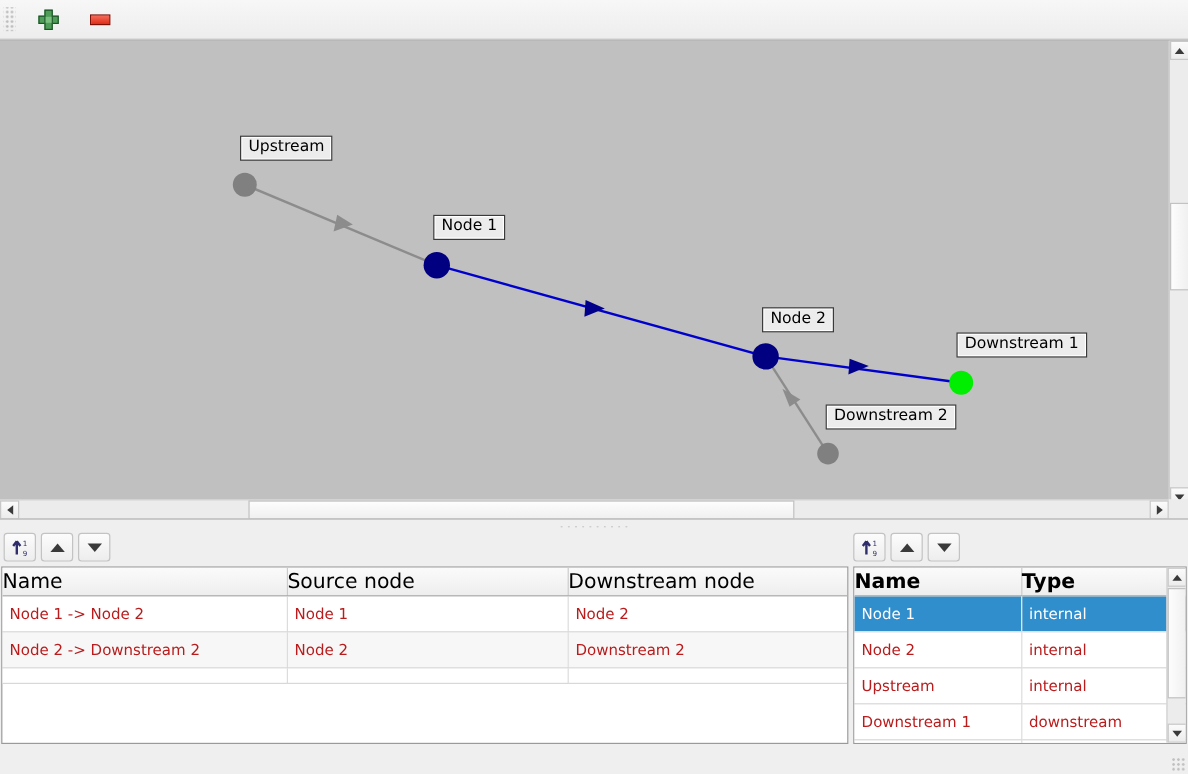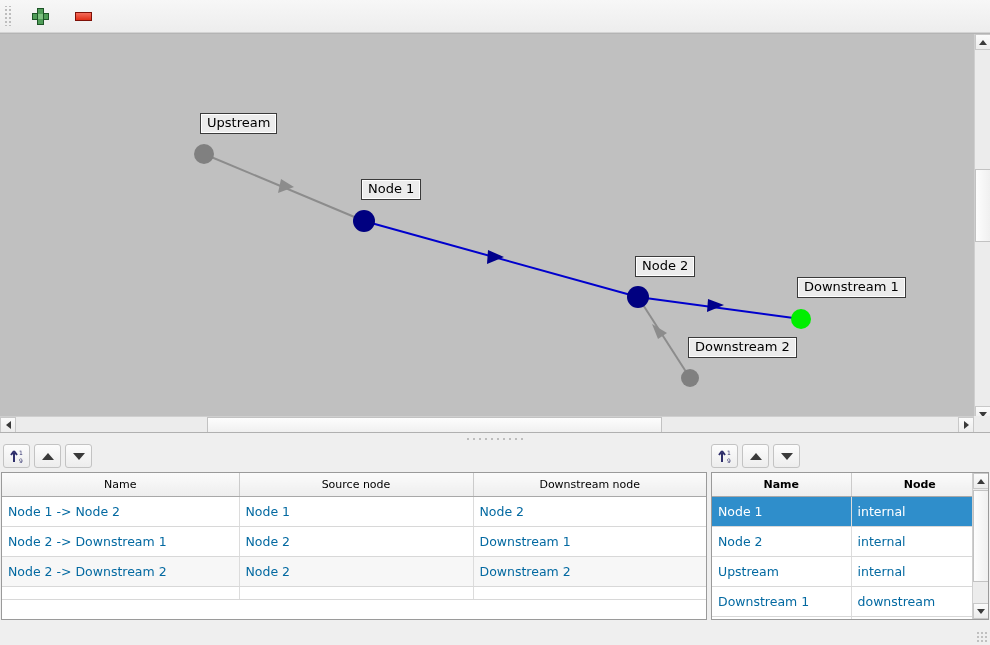--- a/index.html
+++ b/index.html
@@ -127,32 +127,32 @@
   .table-box {
     position: absolute; top: 472px;
     background: #fff; box-sizing: border-box;
     border: 1px solid #9a9a9a;
     overflow: hidden;
   }
   #edges-table { left: 1px; width: 706px; height: 148px; }
   #nodes-table { left: 711px; width: 278px; height: 148px; }
   table { border-collapse: collapse; width: 100%; table-layout: fixed; }
   thead th {
-    height: 23px; font-weight: normal; font-size: 11px;
+    height: 23px; font-weight: normal; font-size: 17px;
     background: linear-gradient(#fbfbfb,#eeeeee);
     border-right: 1px solid #cbcbcb; border-bottom: 1px solid #a8a8a8;
-    text-align: center; color: #000; padding: 0;
+    text-align: left; color: #000; padding: 0;
   }
   #nodes-table thead th { font-weight: bold; }
   thead th:last-child { border-right: none; }
   tbody td {
     height: 29px; padding: 0 6px; font-size: 12.5px;
     border-right: 1px solid #dcdcdc; border-bottom: 1px solid #d8d8d8;
     white-space: nowrap; overflow: hidden; text-overflow: ellipsis;
-    background: #ffffff; color: #0369a1;
+    background: #ffffff; color: #b91c1c;
   }
   tbody td:last-child { border-right: none; }
   tbody tr.alt td { background: #f7f7f7; }
   tbody tr.selected td { background: #2f8ecb; color: #ffffff; }
   tbody tr.empty td { height: 12px; background: #ffffff; }
   #edges-table tbody tr:first-child td { box-shadow: inset 0 0 0 0 transparent; }
   .nodes-scroll {
     position: absolute; right: 0; top: 0; width: 16px; height: 146px;
     background: #ececec; border-left: 1px solid #cfcfcf; box-sizing: border-box;
   }
@@ -293,25 +293,20 @@
           <th>Source node</th>
           <th>Downstream node</th>
         </tr>
       </thead>
       <tbody>
         <tr>
           <td>Node 1 -&gt; Node 2</td>
           <td>Node 1</td>
           <td>Node 2</td>
         </tr>
-        <tr>
-          <td>Node 2 -&gt; Downstream 1</td>
-          <td>Node 2</td>
-          <td>Downstream 1</td>
-        </tr>
         <tr class="alt">
           <td>Node 2 -&gt; Downstream 2</td>
           <td>Node 2</td>
           <td>Downstream 2</td>
         </tr>
         <tr class="empty">
           <td></td>
           <td></td>
           <td></td>
         </tr>
@@ -321,21 +316,21 @@
 
   <div class="table-box" id="nodes-table">
     <table>
       <colgroup>
           <col style="width:131px">
           <col style="width:129px">
         </colgroup>
       <thead>
         <tr>
           <th>Name</th>
-          <th>Node</th>
+          <th>Type</th>
         </tr>
       </thead>
       <tbody>
         <tr class="selected">
           <td>Node 1</td>
           <td>internal</td>
         </tr>
         <tr>
           <td>Node 2</td>
           <td>internal</td>

